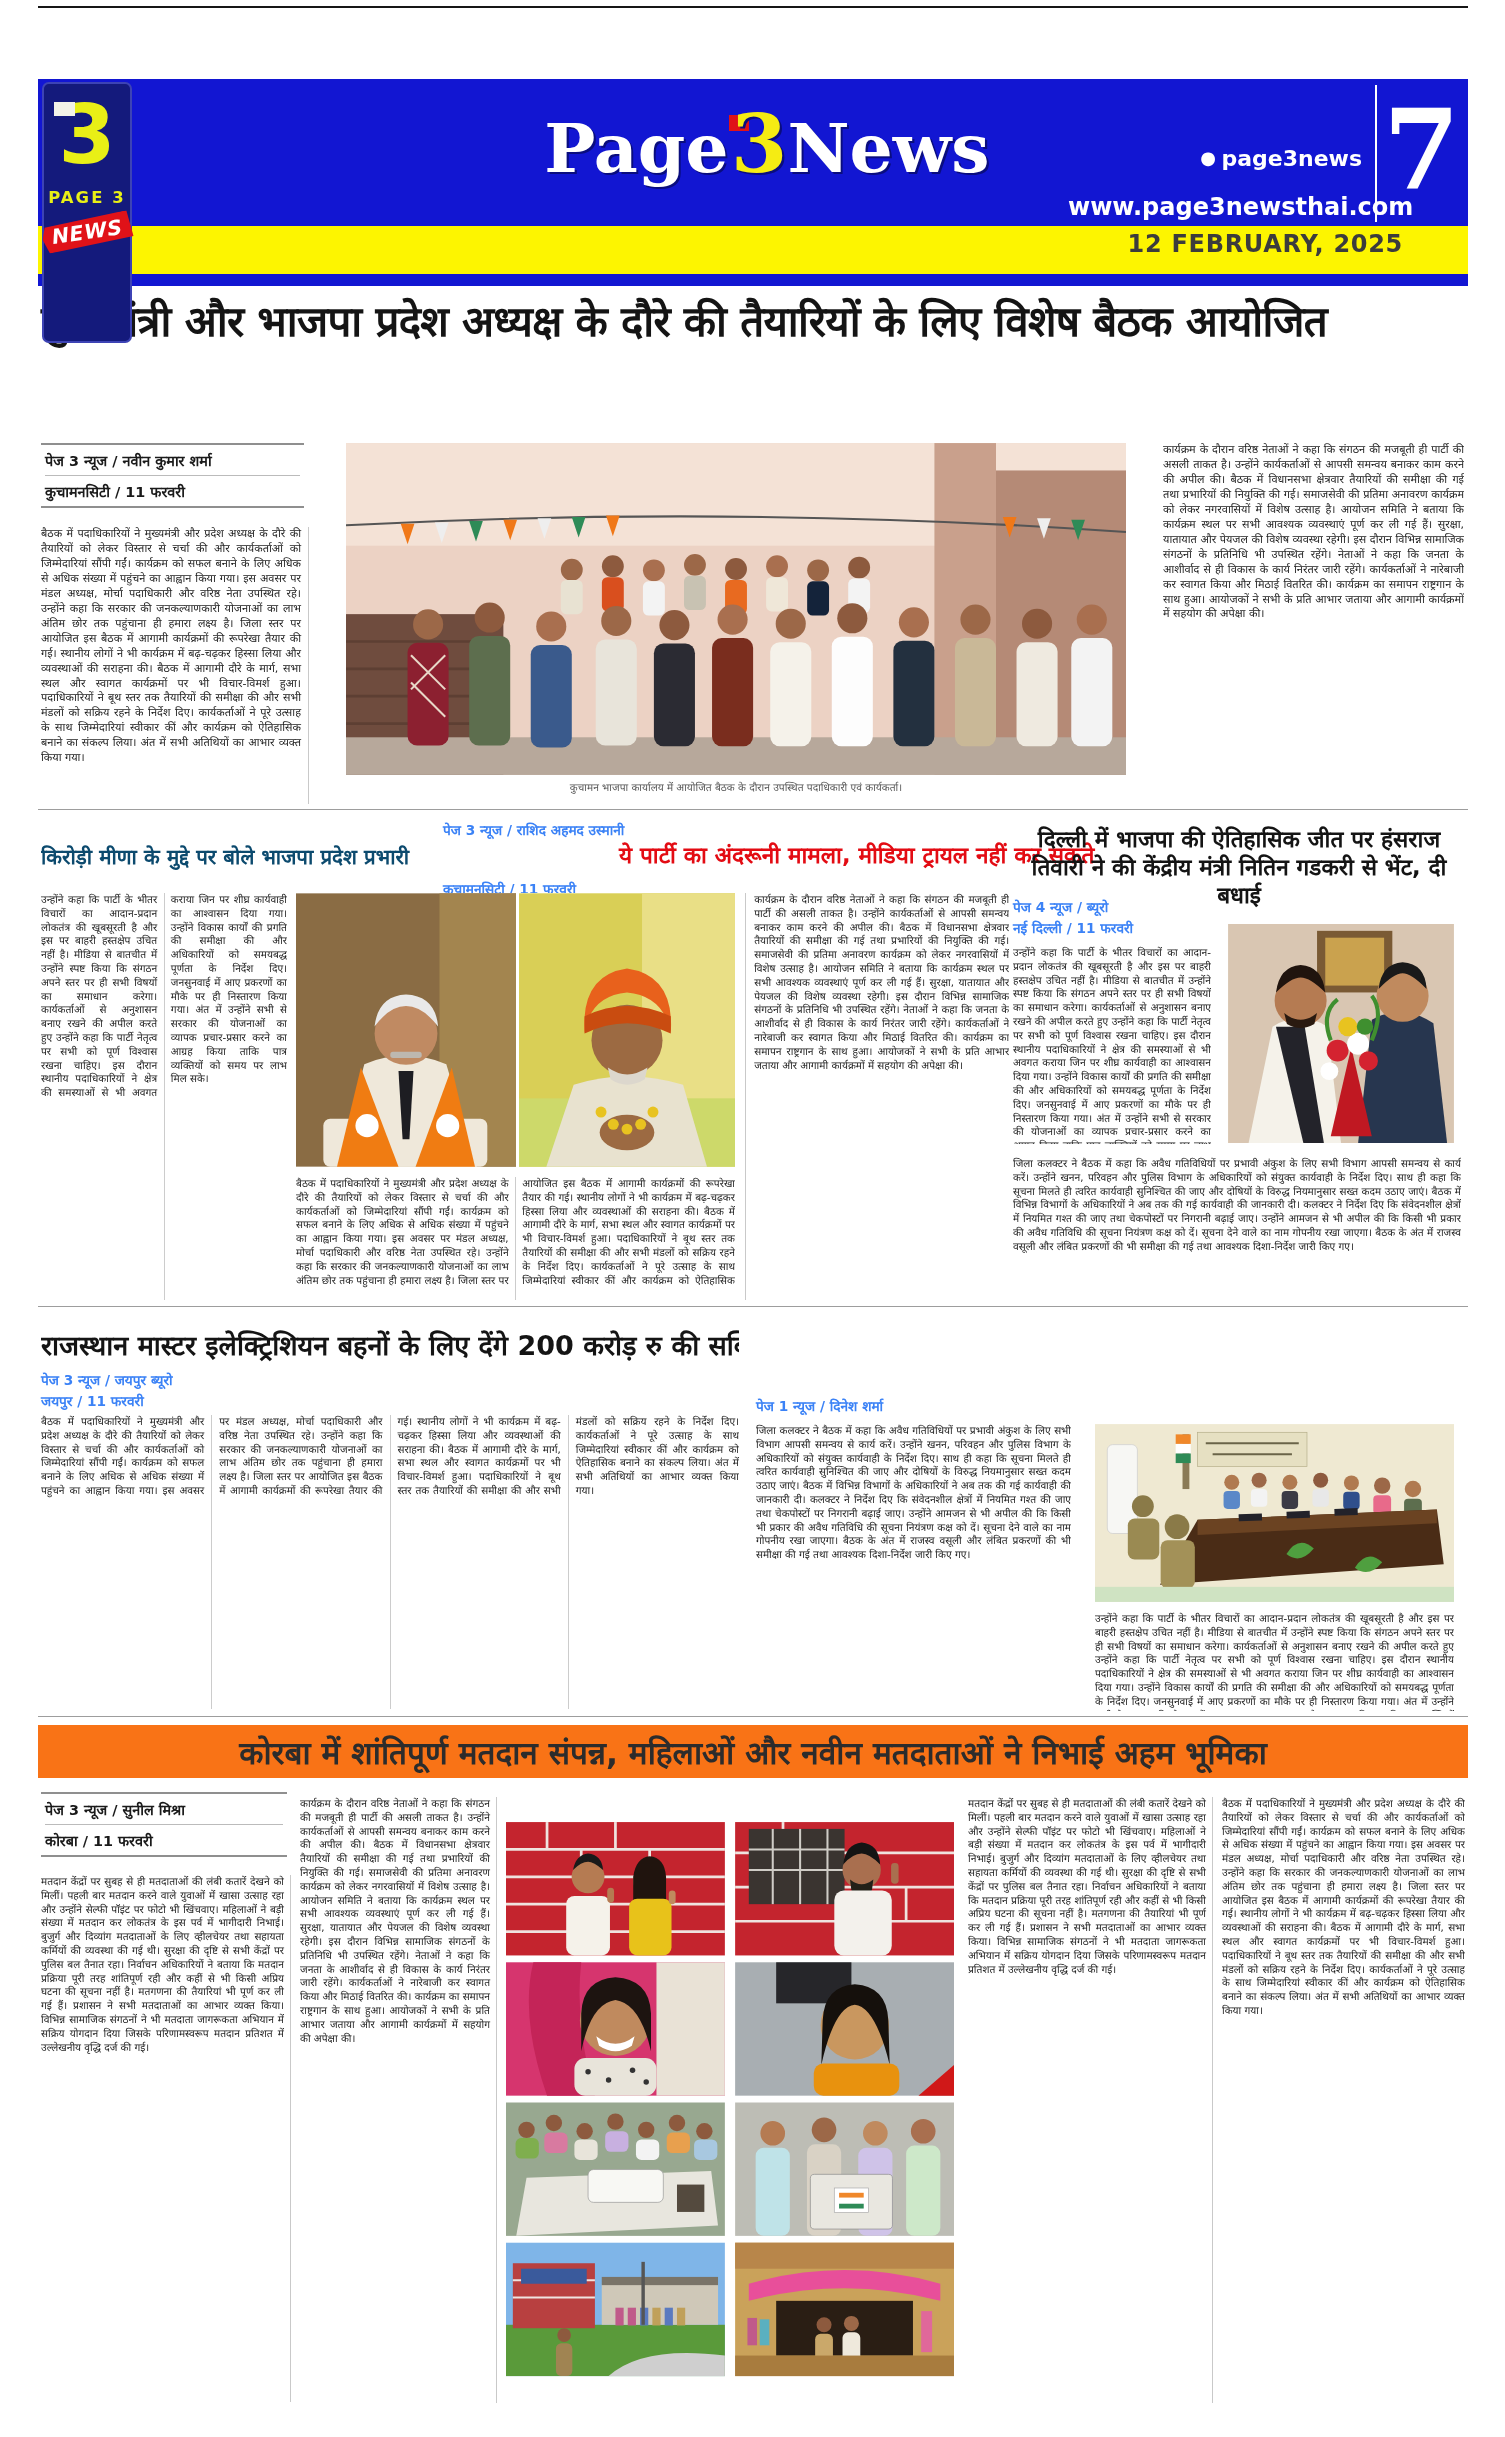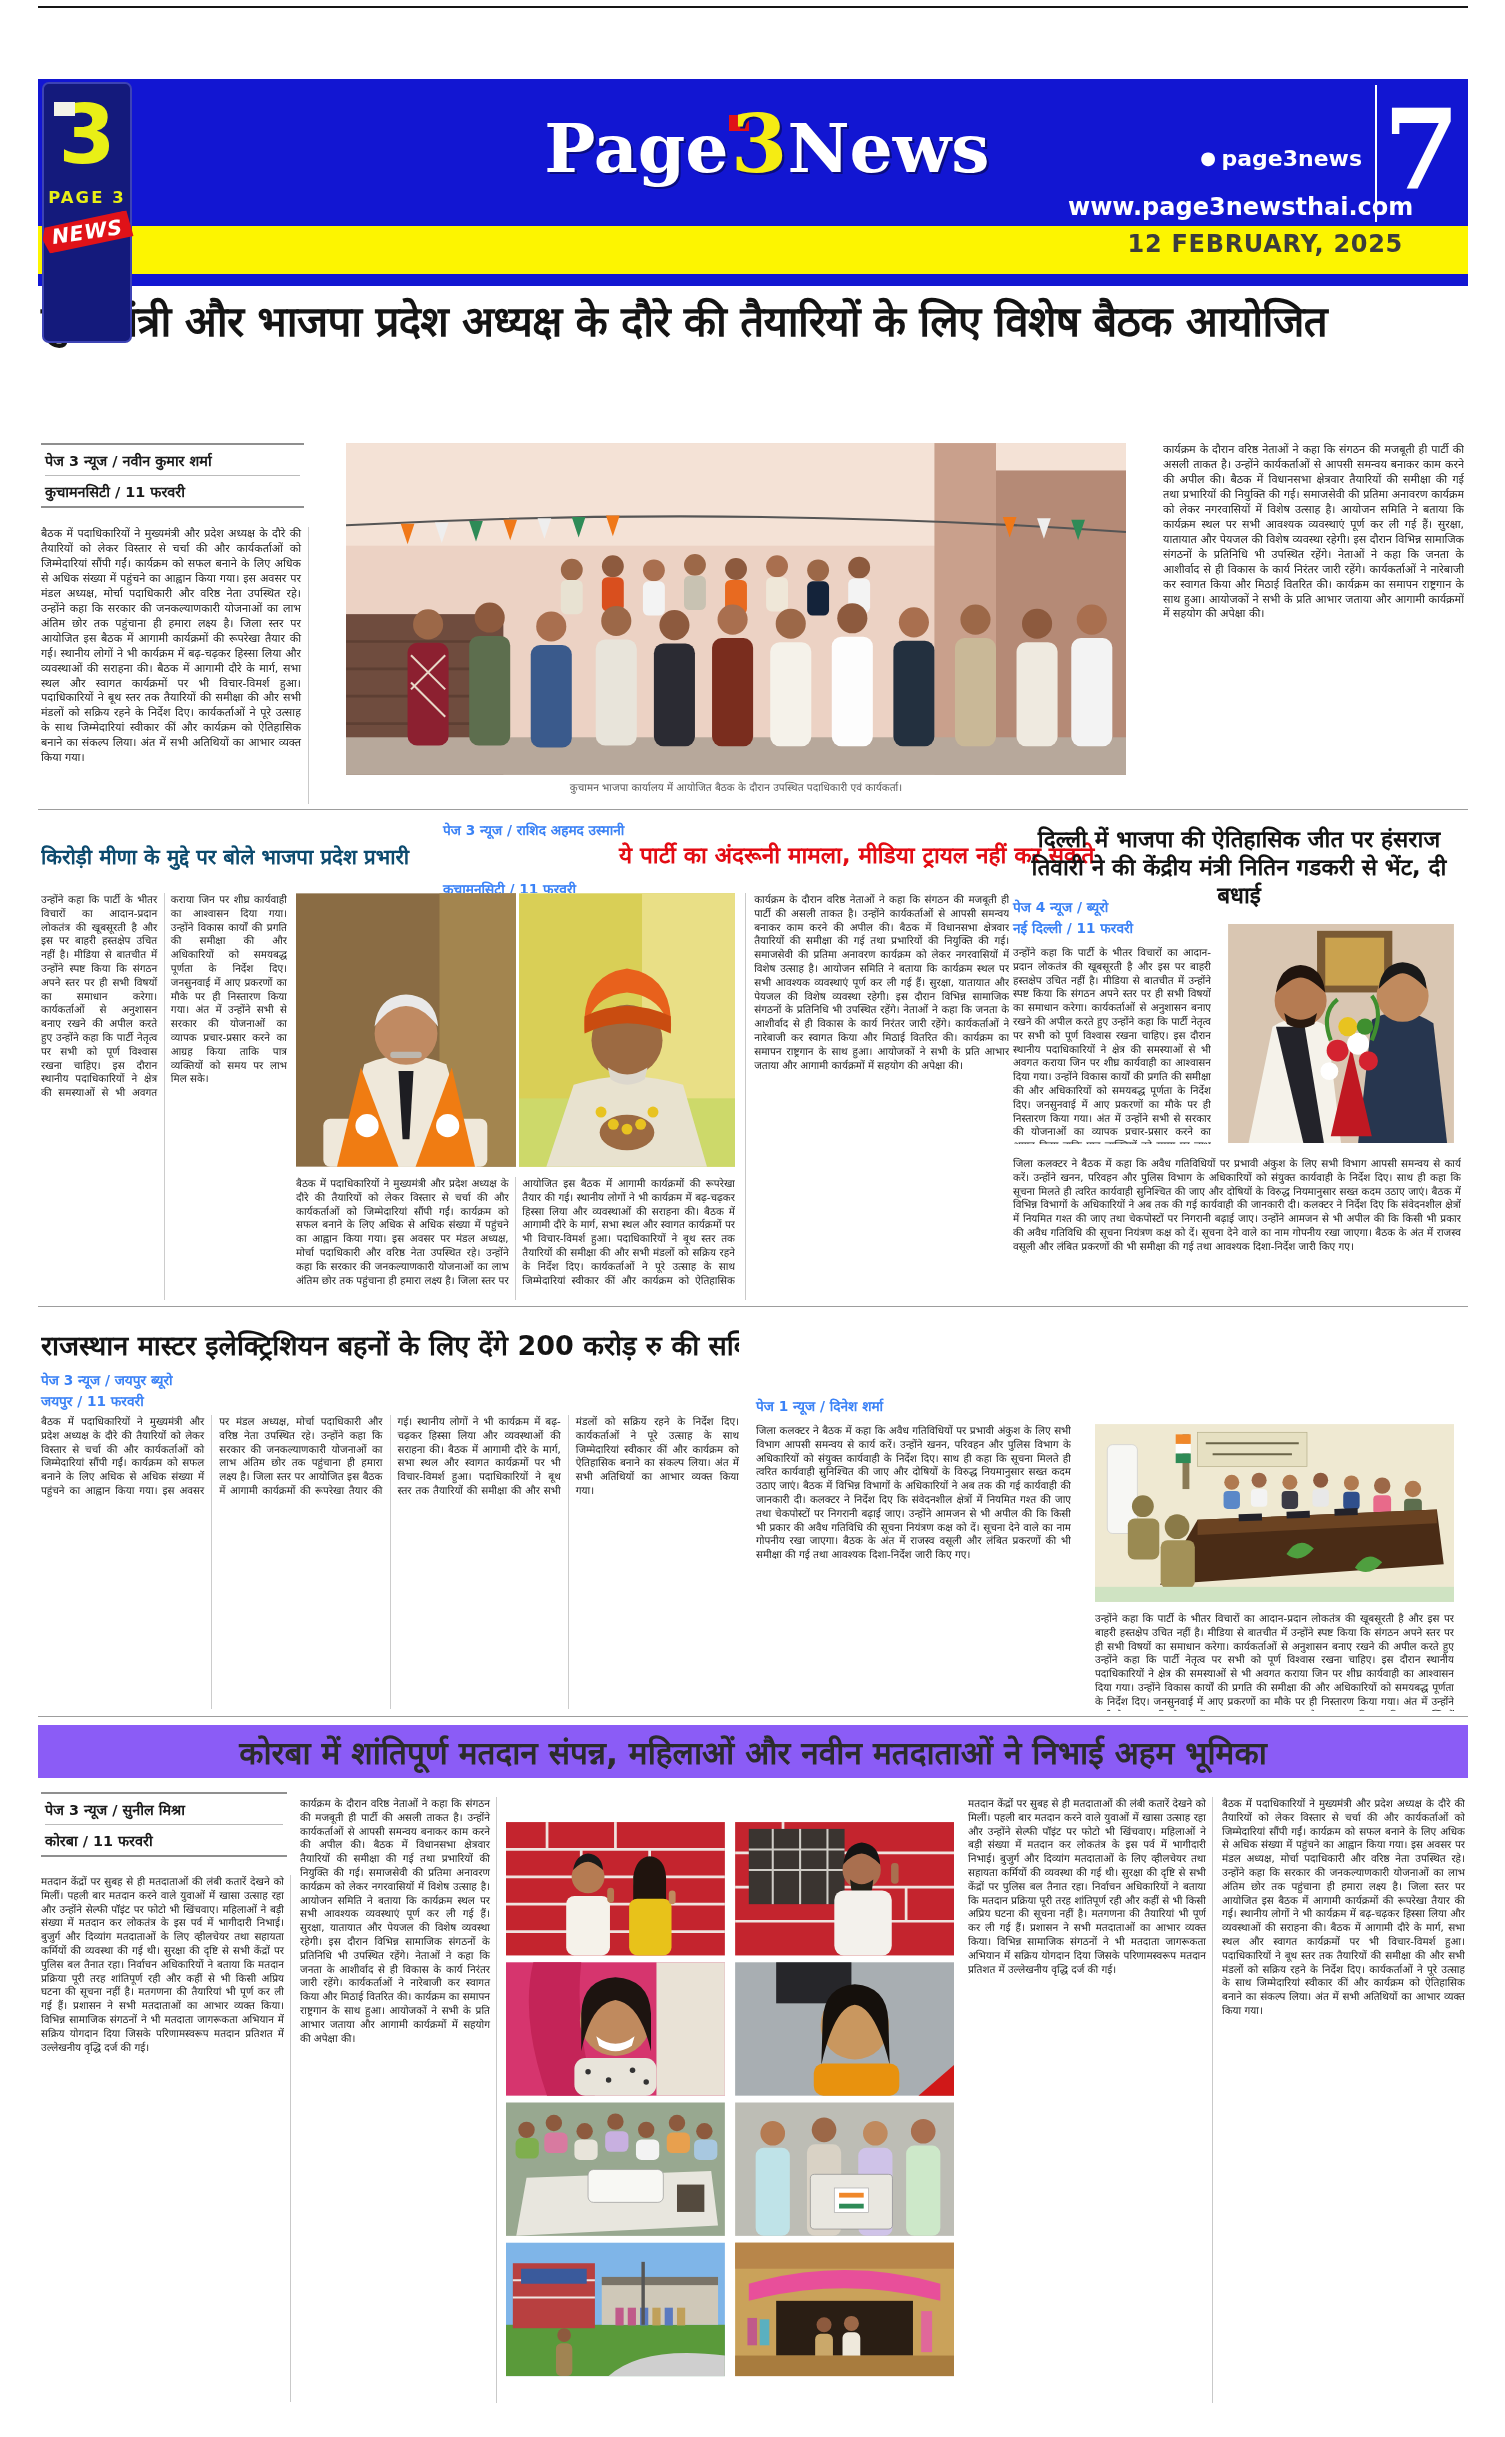--- a/index.html
+++ b/index.html
@@ -65,21 +65,21 @@
   .h-right2{font-weight:800;color:#141414;font-size:22.6px;text-align:center;line-height:1.25;}
   .mini-byline{font-size:13.7px;font-weight:700;color:#3b82f6;}
 
   
   .h3l{font-weight:800;color:#141414;font-size:27px;white-space:nowrap;overflow:hidden;}
   .h3r{font-weight:800;color:#141414;font-size:23px;text-align:center;line-height:1.3;}
   .cols4{column-count:4;column-gap:15px;column-rule:0.7px solid #ccc;}
   .cols2{column-count:2;column-gap:13.7px;column-rule:0.7px solid #ccc;}
 
   
-  .band4{left:38px;top:1725px;width:1430px;height:53px;background:#8b5cf6;display:flex;
+  .band4{left:38px;top:1725px;width:1430px;height:53px;background:#f97316;display:flex;
          align-items:center;justify-content:center;}
   .band4 span{font-size:31.5px;font-weight:800;color:#2c2c2c;}
 </style>
 </head>
 <body>
 
 <div class="page">
 
   <div class="abs topline"></div>
 

